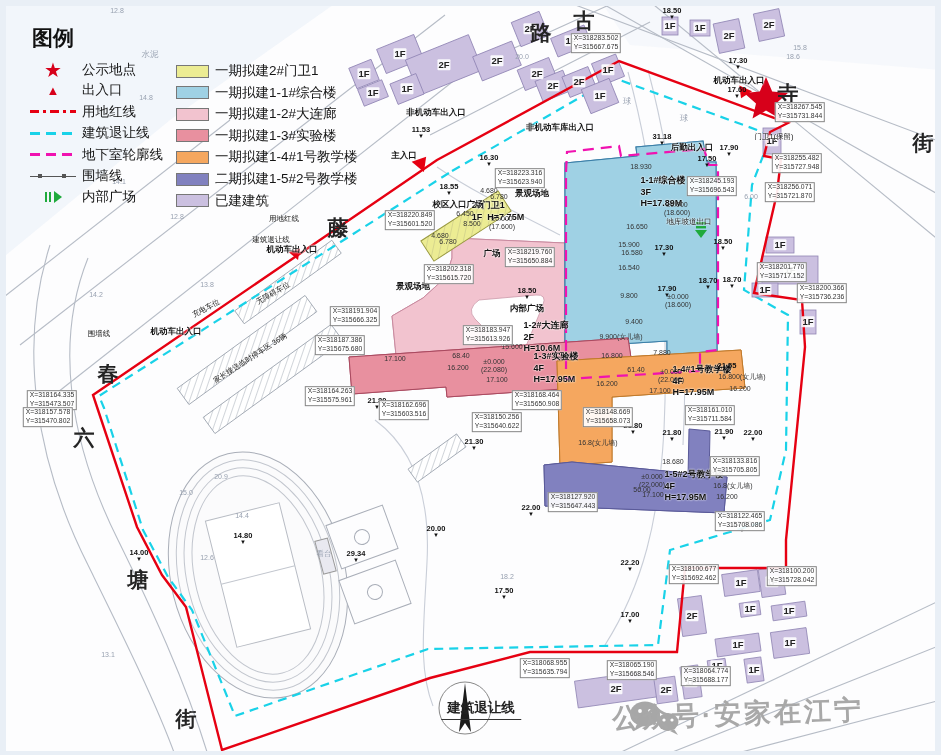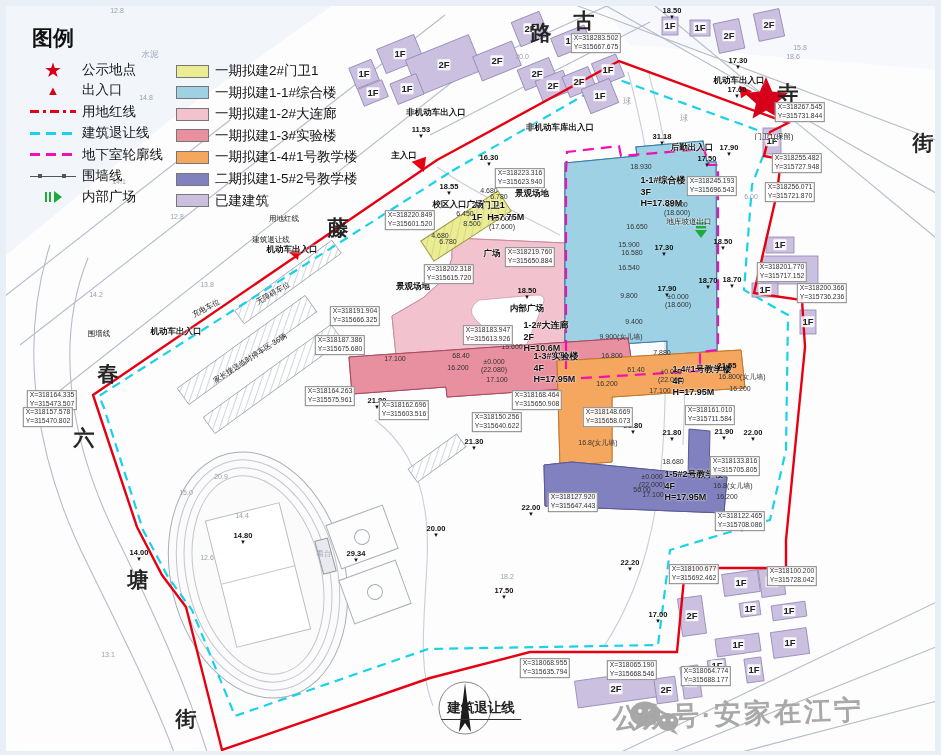--- a/index.html
+++ b/index.html
@@ -329,21 +329,21 @@
       <div class="lab elev" style="left: 504px; top: 593px; transform: translate(-50%, -50%) rotate(0deg);"><span>17.50</span><span class="tri">▼</span></div>
       <div class="lab elev" style="left: 531px; top: 510px; transform: translate(-50%, -50%) rotate(0deg);"><span>22.00</span><span class="tri">▼</span></div>
       <div class="lab elev" style="left: 633px; top: 428px; transform: translate(-50%, -50%) rotate(0deg);"><span>21.80</span><span class="tri">▼</span></div>
       <div class="lab elev" style="left: 672px; top: 435px; transform: translate(-50%, -50%) rotate(0deg);"><span>21.80</span><span class="tri">▼</span></div>
       <div class="lab elev" style="left: 724px; top: 434px; transform: translate(-50%, -50%) rotate(0deg);"><span>21.90</span><span class="tri">▼</span></div>
       <div class="lab elev" style="left: 753px; top: 435px; transform: translate(-50%, -50%) rotate(0deg);"><span>22.00</span><span class="tri">▼</span></div>
       <div class="lab elev" style="left: 630px; top: 517px; transform: translate(-50%, -50%) rotate(0deg); margin-top: 48px;"><span>22.20</span><span class="tri">▼</span></div>
       <div class="lab elev" style="left: 742px; top: 526px; transform: translate(-50%, -50%) rotate(0deg);"><span>21.50</span><span class="tri">▼</span></div>
       <div class="lab elev" style="left: 243px; top: 538px; transform: translate(-50%, -50%) rotate(0deg);"><span>14.80</span><span class="tri">▼</span></div>
       <div class="lab elev" style="left: 139px; top: 555px; transform: translate(-50%, -50%) rotate(0deg);"><span>14.00</span><span class="tri">▼</span></div>
-      <div class="lab elev" style="left: 658px; top: 617px; transform: translate(-50%, -50%) rotate(0deg);"><span>17.00</span><span class="tri">▼</span></div>
+      <div class="lab elev" style="left: 630px; top: 617px; transform: translate(-50%, -50%) rotate(0deg);"><span>17.00</span><span class="tri">▼</span></div>
       <div class="lab dim" style="left: 641px; top: 167px; transform: translate(-50%, -50%) rotate(0deg); white-space: pre;">18.930</div>
       <div class="lab dim" style="left: 637px; top: 227px; transform: translate(-50%, -50%) rotate(0deg); white-space: pre;">16.650</div>
       <div class="lab dim" style="left: 629px; top: 245px; transform: translate(-50%, -50%) rotate(0deg); white-space: pre;">15.900</div>
       <div class="lab dim" style="left: 632px; top: 253px; transform: translate(-50%, -50%) rotate(0deg); white-space: pre;">16.580</div>
       <div class="lab dim" style="left: 629px; top: 268px; transform: translate(-50%, -50%) rotate(0deg); white-space: pre;">16.540</div>
       <div class="lab dim" style="left: 629px; top: 296px; transform: translate(-50%, -50%) rotate(0deg); white-space: pre;">9.800</div>
       <div class="lab dim" style="left: 677px; top: 209px; transform: translate(-50%, -50%) rotate(0deg); white-space: pre;">±0.000
 (18.600)</div>
       <div class="lab dim" style="left: 678px; top: 301px; transform: translate(-50%, -50%) rotate(0deg); white-space: pre;">±0.000
 (18.600)</div>

